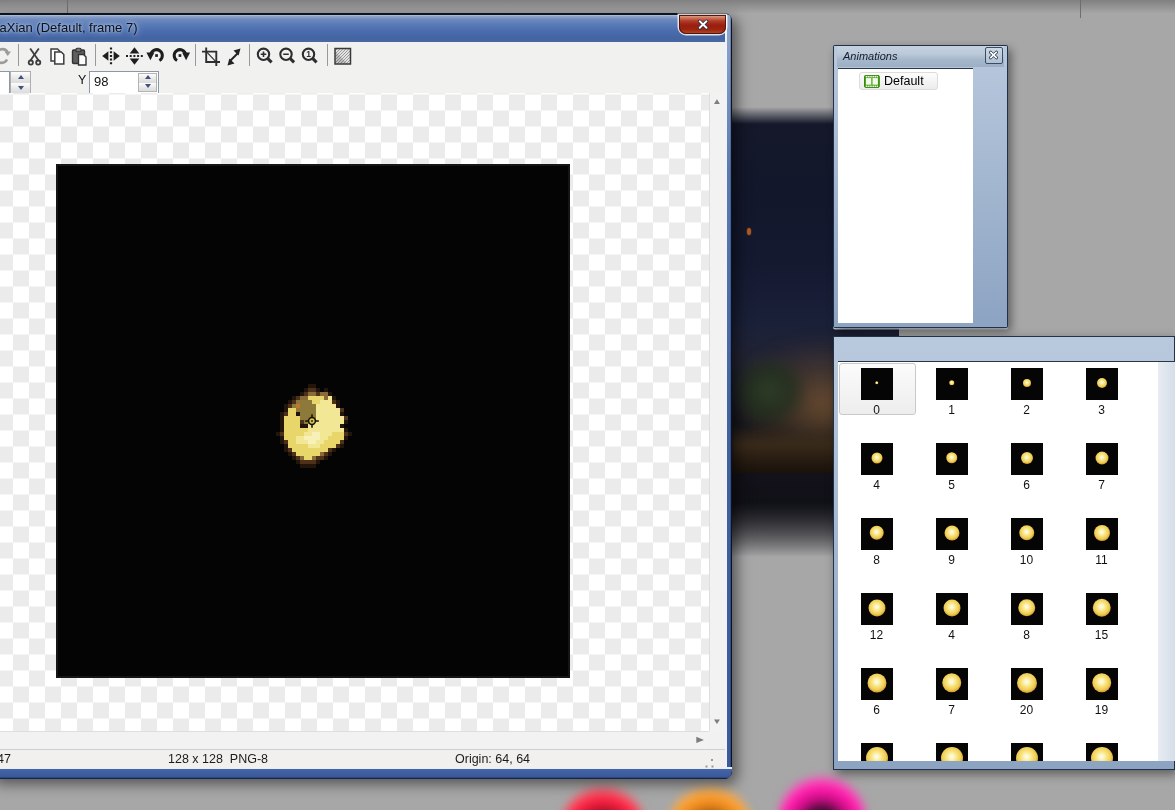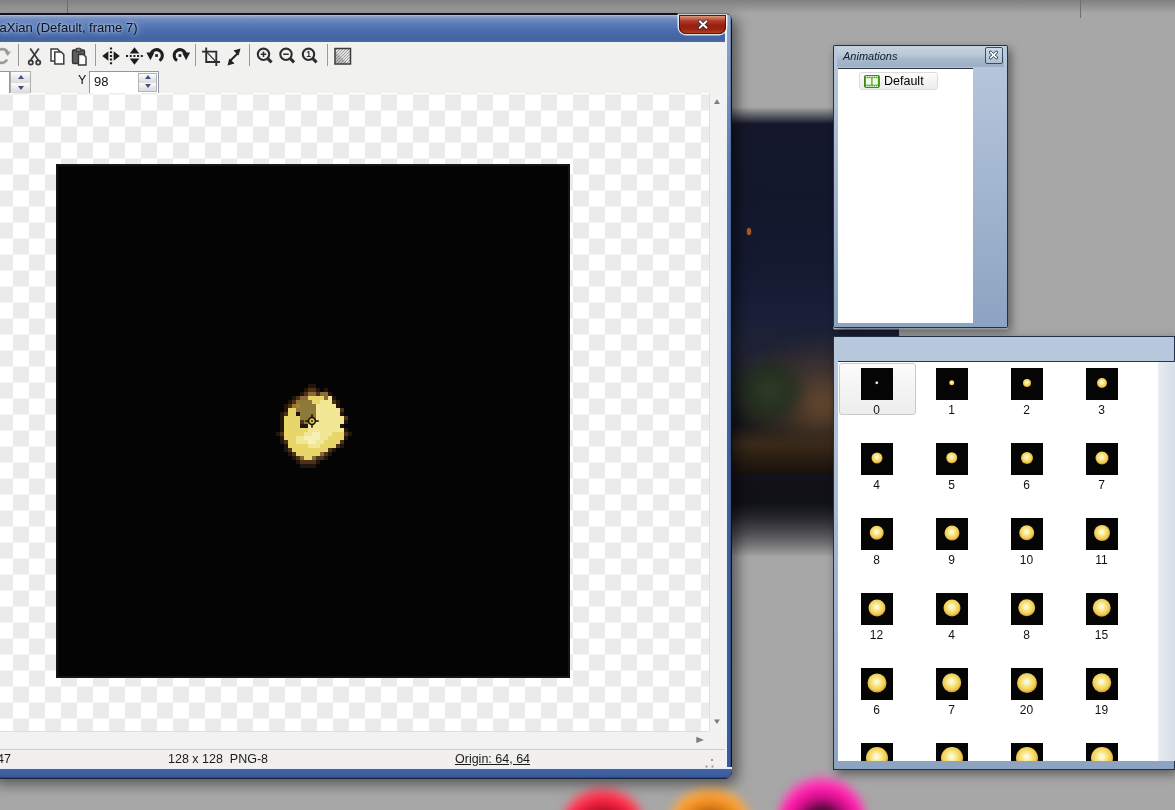--- a/index.html
+++ b/index.html
@@ -541,21 +541,21 @@
       <div id="vsb" class="abs">
         <span class="sbarrow" style="left:3px;top:5px;">▲</span>
         <span class="sbarrow" style="left:3px;bottom:5px;">▼</span>
       </div>
       <div id="hsb" class="abs">
         <span class="sbarrow" style="right:5px;top:4px;">▶</span>
       </div>
       <div id="statusbar" class="abs">
         <span style="left:7px;">47</span>
         <span style="left:178px;">128 x 128&nbsp;&nbsp;PNG-8</span>
-        <span style="left:465px;text-decoration:underline;">Origin: 64, 64</span>
+        <span style="left:465px;">Origin: 64, 64</span>
         <div id="grip"></div>
       </div>
     </div>
   </div>
 
   <div id="anim" class="abs pal">
     <div class="palframe"></div>
     <div class="paltitle">
       <span style="position:absolute;left:6px;top:4px;">Animations</span>
     </div>

